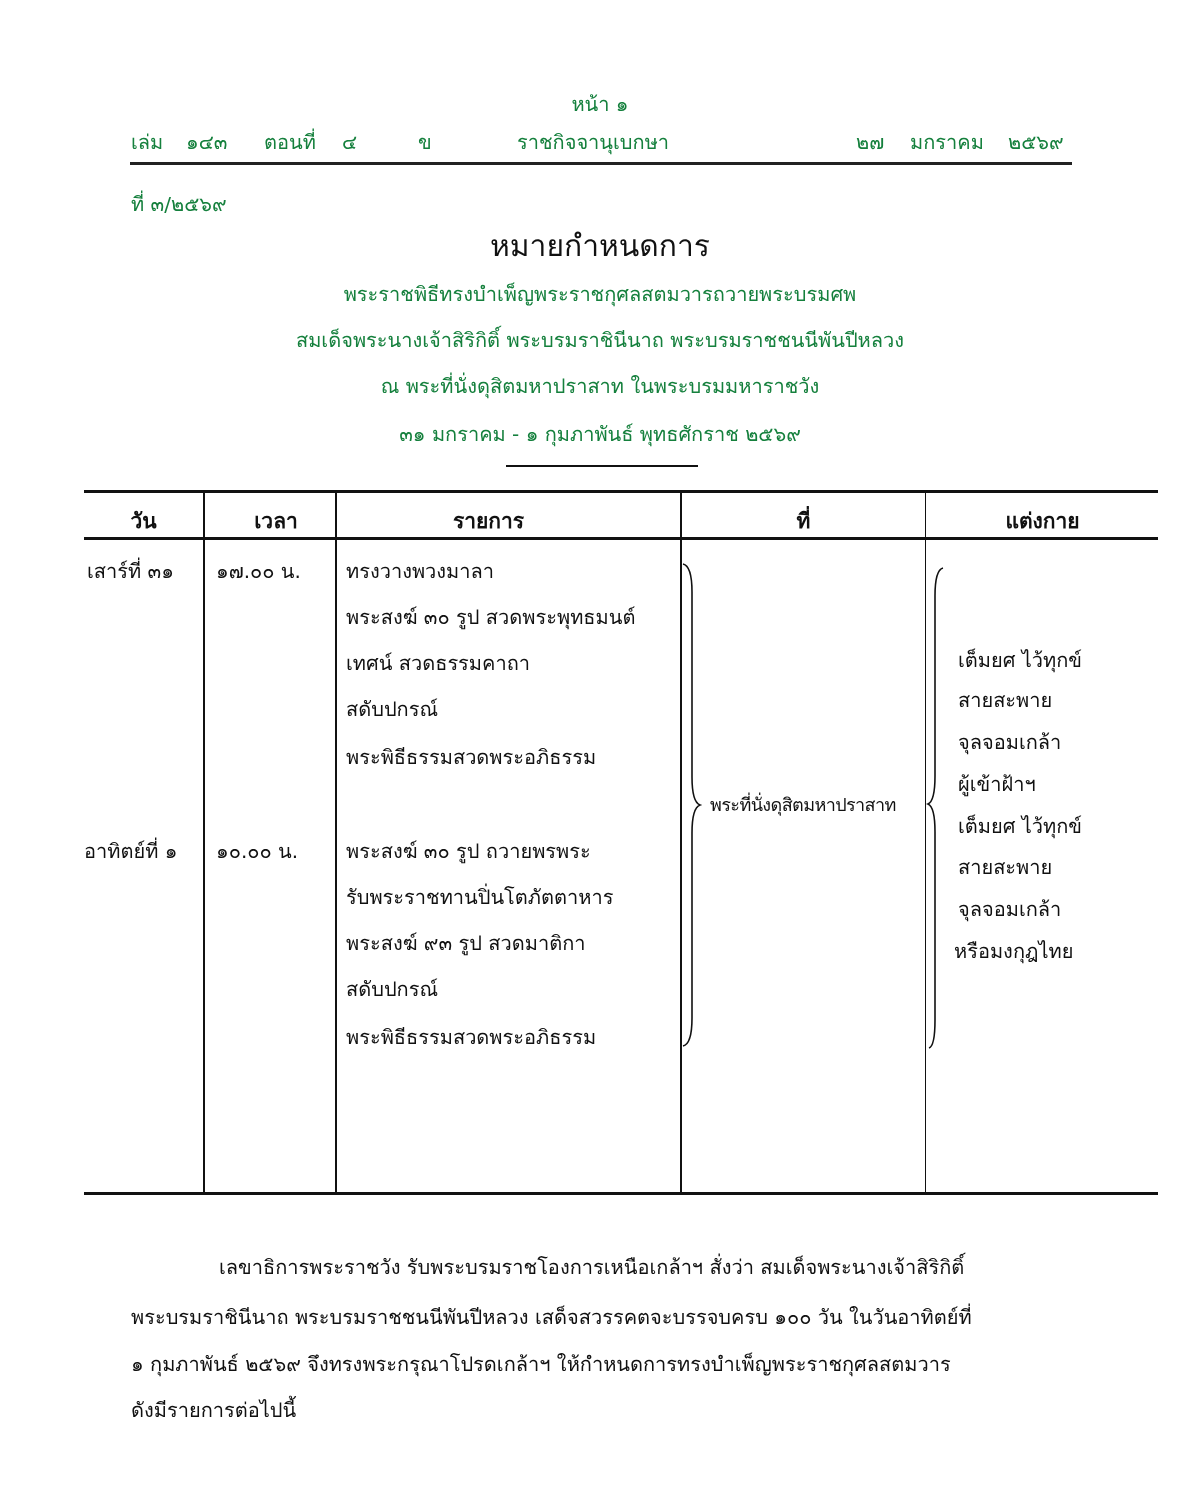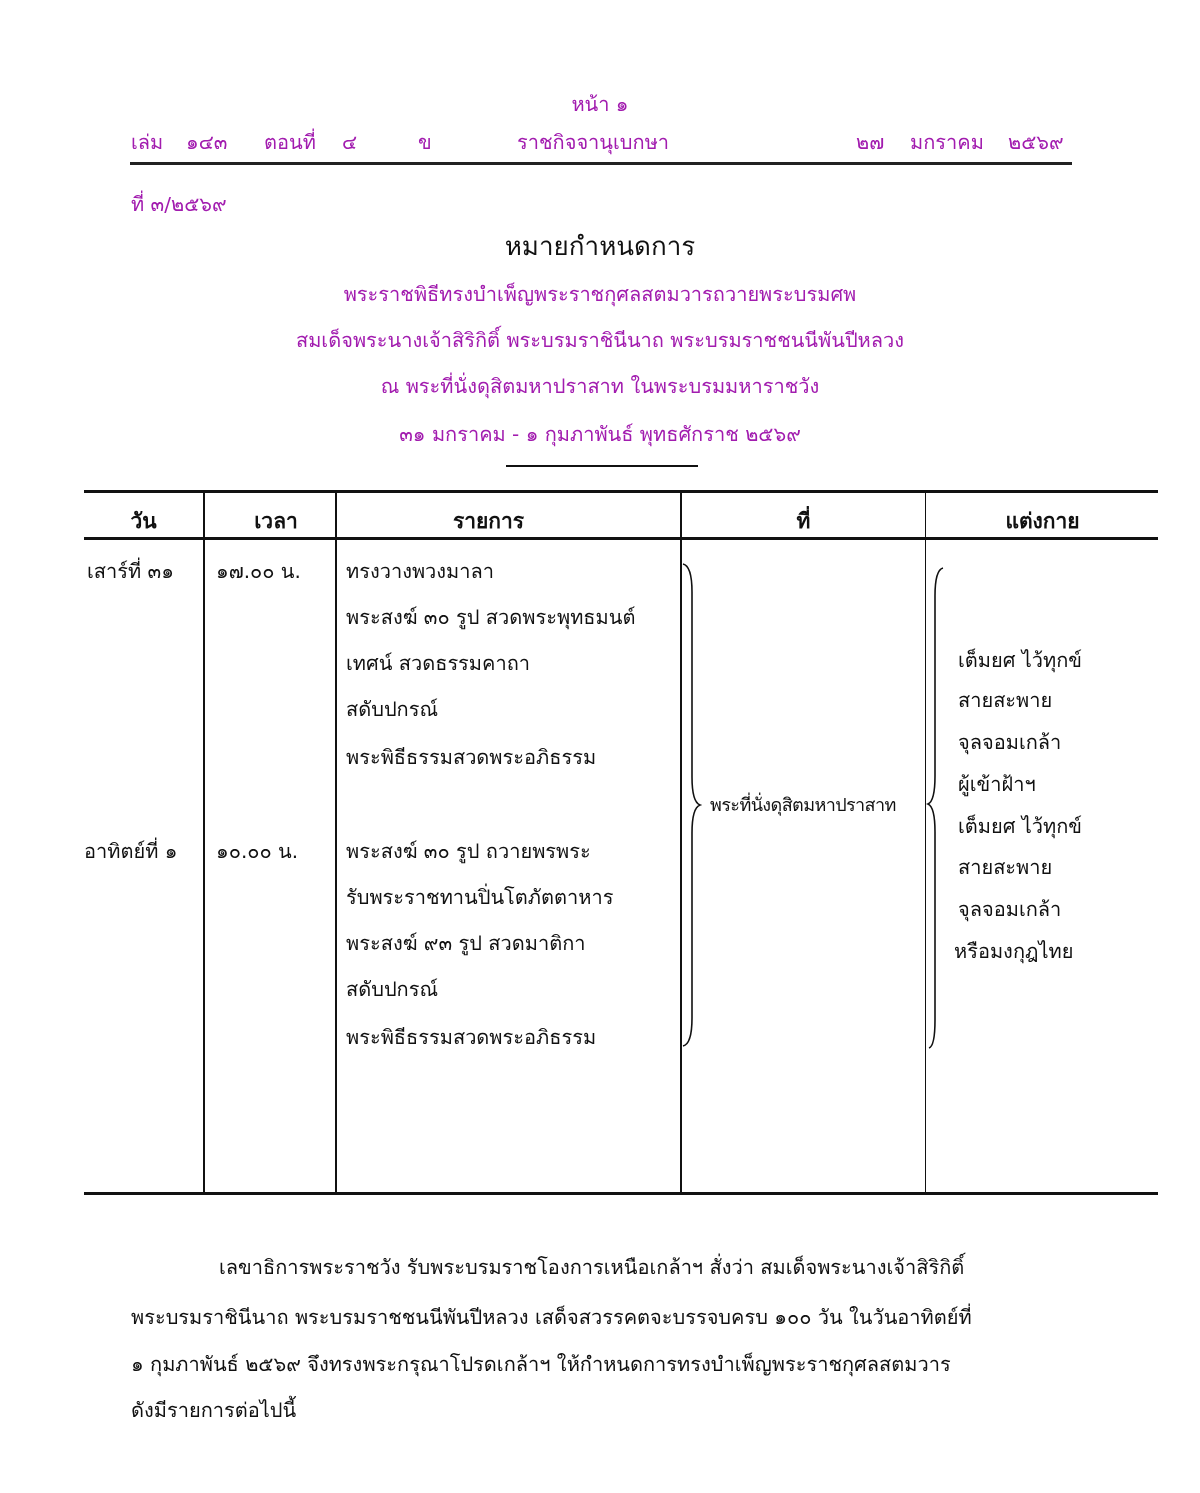--- a/index.html
+++ b/index.html
@@ -9,39 +9,39 @@
     }
     body {
       width: 1200px;
       height: 1493px;
       position: relative;
       overflow: hidden;
       color: #111111;
       font-family: "DejaVu Sans", "Liberation Sans", sans-serif;
     }
     .abs { position: absolute; white-space: nowrap; }
-    .t { font-size: 20px; line-height: 24px; color: #a21caf; }
+    .t { font-size: 20px; line-height: 24px; color: #15803d; }
 
     
     #page-no { left: 0; width: 1200px; top: 92px; text-align: center; }
     #hdr-line { left: 130px; width: 942px; top: 162px; height: 3px; background: #222; }
     #hdr-vol-label { left: 131px; top: 130px; }
     #hdr-vol { left: 186px; top: 130px; }
     #hdr-part-label { left: 264px; top: 130px; }
     #hdr-part { left: 342px; top: 130px; }
     #hdr-section { left: 418px; top: 130px; }
     #hdr-gazette { left: 517px; top: 130px; }
     #hdr-day { left: 856px; top: 130px; }
     #hdr-month { left: 910px; top: 130px; }
     #hdr-year { left: 1008px; top: 130px; }
     #doc-no { left: 131px; top: 192px; }
 
     
     .center { left: 0; width: 1200px; text-align: center; }
-    #title { top: 228px; font-size: 26px; line-height: 36px; }
+    #title { top: 228px; font-size: 30px; line-height: 36px; }
     #sub1 { top: 282px; }
     #sub2 { top: 328px; }
     #sub3 { top: 374px; }
     #sub4 { top: 422px; }
     #title-rule { left: 506px; width: 192px; top: 465px; height: 2px; background: #111; }
 
     
     .hline { position: absolute; left: 84px; width: 1074px; height: 3px; background: #111; }
     .vline { position: absolute; width: 2px; background: #111; }
     .th { font-size: 21px; line-height: 26px; font-weight: bold; text-align: center; }

